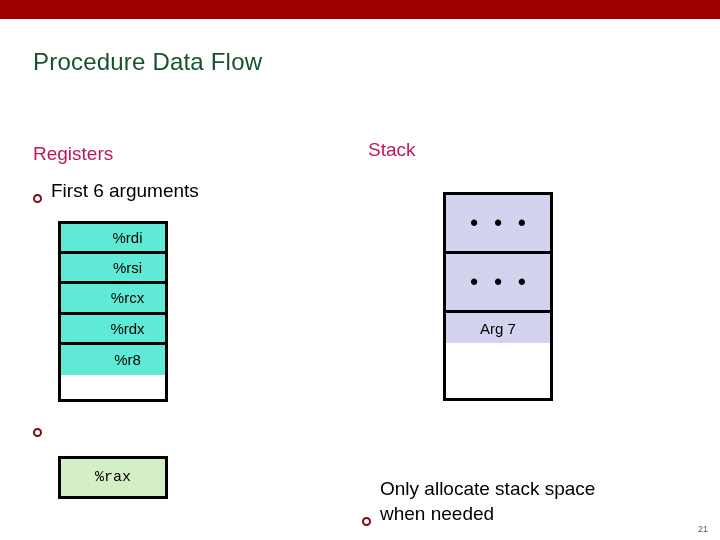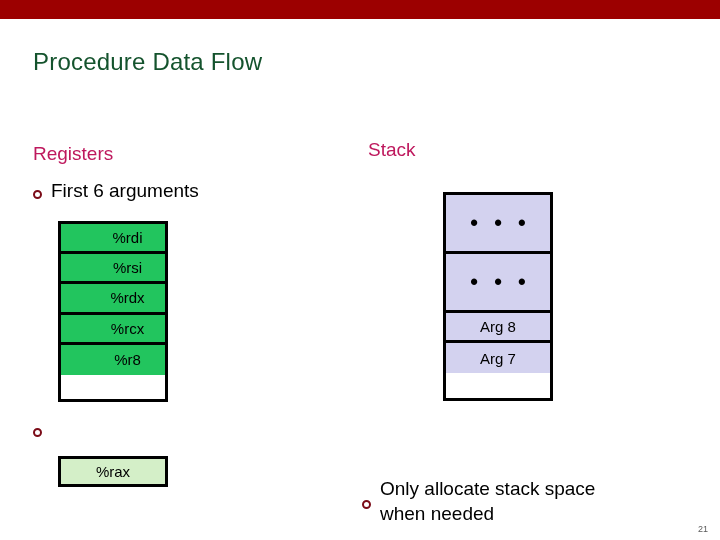--- a/index.html
+++ b/index.html
@@ -45,21 +45,21 @@
     color: #be185d;
     white-space: nowrap;
   }
   #registers-heading { left: 33px; top: 143px; }
   #stack-heading     { left: 368px; top: 139px; }
 
   
   .bullet-row {
     position: absolute;
     display: flex;
-    align-items: center;
+    align-items: flex-end;
     white-space: nowrap;
   }
   .bullet-marker {
     display: inline-block;
     width: 9px;
     height: 9px;
     border: 2px solid #7b0c18;
     border-radius: 50%;
     box-sizing: border-box;
     flex: 0 0 auto;
@@ -99,31 +99,32 @@
   .box-cell:last-child { border-bottom: none; }
 
   
   #register-table {
     left: 58px;
     top: 221px;
     width: 110px;
     height: 181px;
   }
   #register-table .box-cell {
-    background: #22c55e;
+    background: #5eead4;
     height: 30.2px;
     padding-left: 29px;
   }
 
   
   #rax-box {
     left: 58px;
     top: 456px;
     width: 110px;
-    height: 31px;
+    height: 43px;
+    font-family: Liberation Mono, monospace;
   }
   #rax-box .box-cell {
     background: #d4efc8;
     height: 100%;
   }
 
   
   #stack-table {
     left: 443px;
     top: 192px;
@@ -164,39 +165,38 @@
 <div id="registers-heading" class="section-heading">Registers</div>
 
 <div id="bullet-first6" class="bullet-row">
   <span class="bullet-marker"></span>
   <span class="bullet-text">First 6 arguments</span>
 </div>
 
 <div id="register-table" class="box-table">
   <div class="box-cell">%rdi</div>
   <div class="box-cell">%rsi</div>
+  <div class="box-cell">%rcx</div>
   <div class="box-cell">%rdx</div>
-  <div class="box-cell">%rcx</div>
   <div class="box-cell">%r8</div>
 </div>
 
 <div id="bullet-return" class="bullet-row">
   <span class="bullet-marker"></span>
 </div>
 
 <div id="rax-box" class="box-table">
   <div class="box-cell">%rax</div>
 </div>
 
 <div id="stack-heading" class="section-heading">Stack</div>
 
 <div id="stack-table" class="box-table">
   <div class="box-cell cell-tall cell-dots">• • •</div>
   <div class="box-cell cell-tall cell-dots">• • •</div>
-  <div class="box-cell cell-short">Arg 8</div>
   <div class="box-cell cell-short">Arg 7</div>
 </div>
 
 <div id="bullet-stackspace" class="bullet-row">
   <span class="bullet-marker"></span>
   <span class="bullet-text">Only allocate stack space
 when needed</span>
 </div>
 
 <div id="page-number">21</div>

